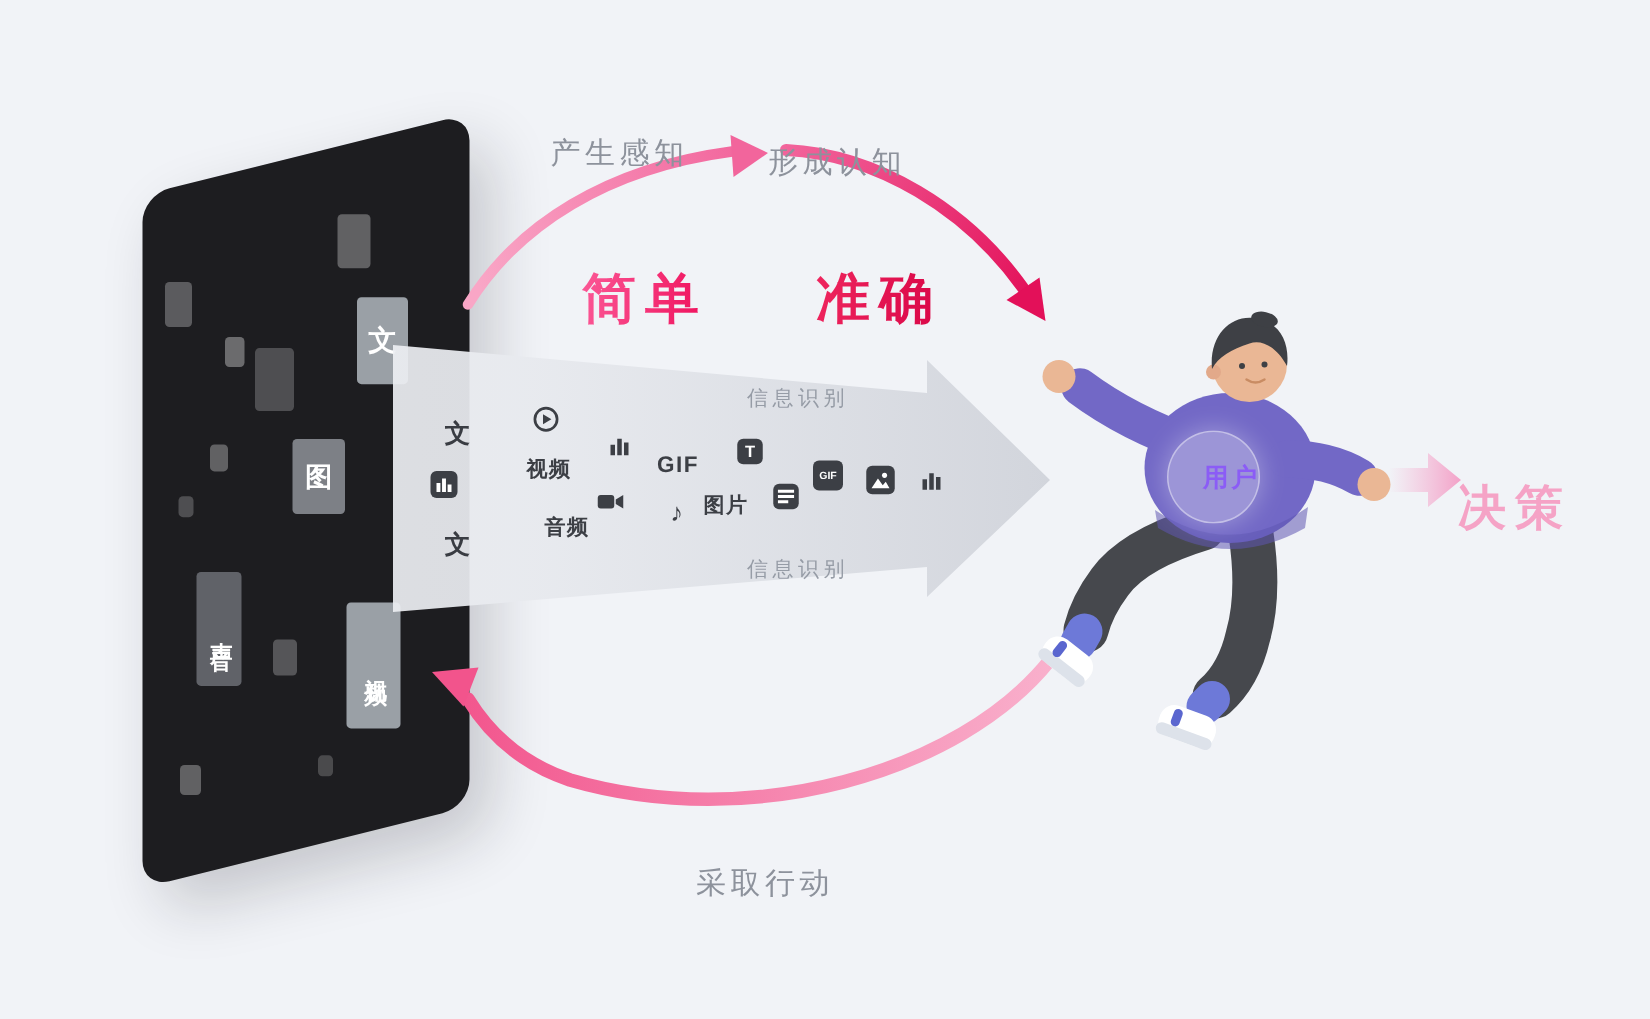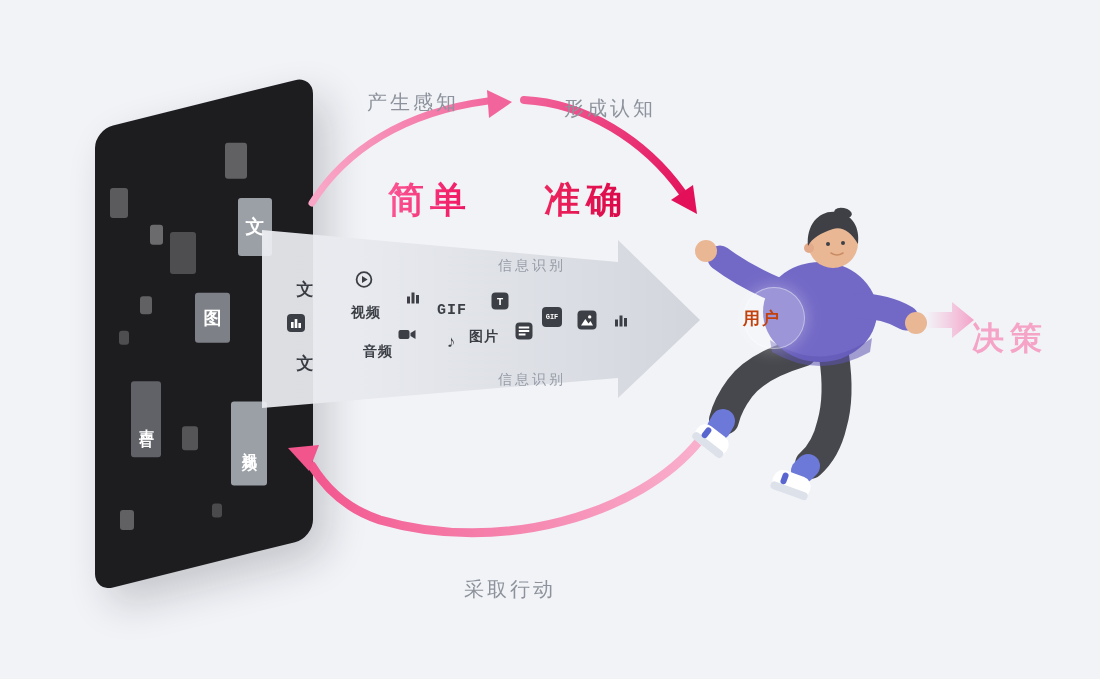--- a/index.html
+++ b/index.html
@@ -2,21 +2,21 @@
 <html><head>
 <meta charset="utf-8">
 <style>
   * { margin:0; padding:0; box-sizing:border-box; }
   html,body { width:1100px; height:679px; }
   body { font-family:"Liberation Sans","DejaVu Sans",sans-serif; background:#f1f3f7; overflow:hidden; }
   .canvas { position:relative; width:1100px; height:679px; background:#f1f3f7; }
 
   svg.layer, .layer { position:absolute; left:0; top:0; width:1100px; height:679px; }.z2{z-index:2}.z3{z-index:3}.z4{z-index:4}.z5{z-index:5}.z6{z-index:6}
 
-  .abs { position:absolute; transform:translate(-50%,-50%); white-space:nowrap;font-family:Liberation Mono, monospace; }
+  .abs { position:absolute; transform:translate(-50%,-50%); white-space:nowrap; }
 
   
   .tablet { position:absolute; left:95px; top:130px; width:218px; height:462px;
             background:#1d1d20; border-radius:18px; transform:skewY(-14deg);
             transform-origin:0 0; z-index:1; box-shadow:14px 20px 40px rgba(25,25,35,.20); }
   .blk { position:absolute; border-radius:3px; transform:skewY(14deg); }
   .blk.lbl { display:flex; align-items:center; justify-content:center;
              color:#fff; font-weight:700; }
   .vert { writing-mode:vertical-rl; letter-spacing:3px; }
 
@@ -32,25 +32,25 @@
   
   .step-text { font-size:20px; color:#8d929c; letter-spacing:3px; font-weight:500; }
   .kw { font-size:36px; font-weight:800; letter-spacing:6px; padding-left:6px;
         -webkit-background-clip:text; background-clip:text; color:transparent; }
   .kw1 { background-image:linear-gradient(95deg,#fc5d9a,#ef0f5b); }
   .kw2 { background-image:linear-gradient(95deg,#f0275f,#d90647); }
   .kw3 { background-image:linear-gradient(95deg,#fa4e8d,#e5115b); }
   .decision-text { font-size:32px; font-weight:800; color:#f5a3c6; letter-spacing:6px; padding-left:6px; }
 
   
-  .badge { position:absolute; left:743px; top:287px; width:62px; height:62px;
+  .badge { position:absolute; left:778px; top:287px; width:62px; height:62px;
            border-radius:50%; background:rgba(255,255,255,.30);
            box-shadow:inset 0 0 0 1px rgba(255,255,255,.4), 0 0 18px rgba(255,255,255,.35);
-           display:flex; align-items:center; justify-content:flex-start;
-           color:#c2410c; font-size:17px; font-weight:700; letter-spacing:2px; z-index:7; }
+           display:flex; align-items:center; justify-content:flex-end;
+           color:#8b5cf6; font-size:17px; font-weight:700; letter-spacing:2px; z-index:7; }
 </style>
 </head>
 <body>
 
 <div class="canvas">
 
   <div class="tablet">
     <div class="blk" style="left:15px;top:64px;width:18px;height:30px;background:rgba(255,255,255,.28)"></div>
     <div class="blk" style="left:55px;top:110px;width:13px;height:20px;background:rgba(255,255,255,.35)"></div>
     <div class="blk" style="left:75px;top:124px;width:26px;height:42px;background:rgba(255,255,255,.22)"></div>
@@ -224,21 +224,21 @@
     <circle cx="809" cy="248" r="5" fill="#e2a98a"></circle>
     <path d="M 808 246 C 806 224 820 210 836 212 C 853 214 860 228 858 244 C 851 231 841 226 833 229 C 821 233 812 238 808 246 Z" fill="#3e4045"></path>
     <ellipse cx="843" cy="213" rx="9" ry="5" fill="#3e4045" transform="rotate(12 843 213)"></ellipse>
     <circle cx="828" cy="244" r="2" fill="#3e4045"></circle>
     <circle cx="843" cy="243" r="2" fill="#3e4045"></circle>
     <path d="M 831 253 Q 837 257 843 253" fill="none" stroke="#c98c63" stroke-width="1.6" stroke-linecap="round"></path>
   </svg>
 
   <div class="layer z6">
     <span class="abs step-text" style="left:413px;top:102px;">产生感知</span>
-    <span class="abs step-text" style="left:610px;top:108px;text-align:center;">形成认知</span>
+    <span class="abs step-text" style="left:558px;top:108px;text-align:center;">形成认知</span>
     <span class="abs kw kw1" style="left:427px;top:200px;">简单</span>
     <span class="abs kw kw2" style="left:583px;top:200px;">准确</span>
     <span class="abs step-text" style="left:510px;top:589px;">采取行动</span>
     <span class="abs decision-text" style="left:1007px;top:339px;">决策</span>
   </div>
 
   <div class="badge">
     <span>用户</span>
   </div>
 

